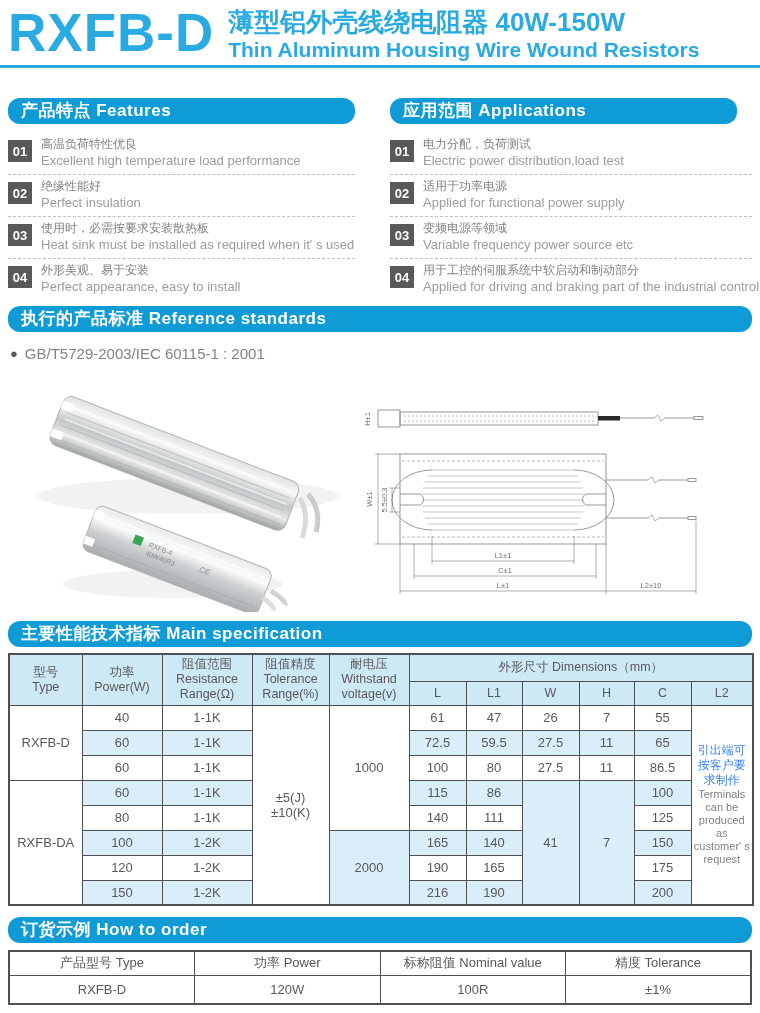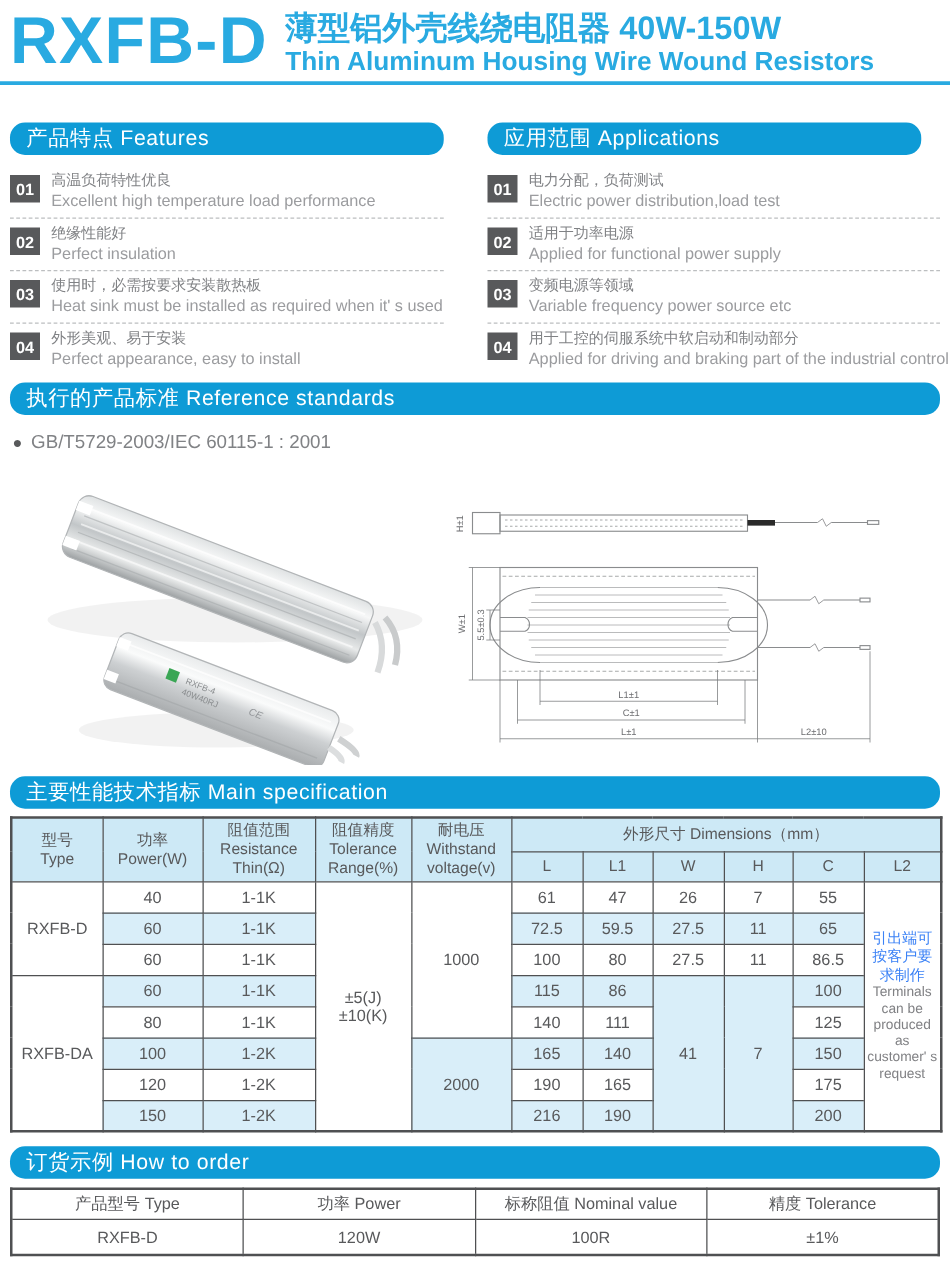--- a/index.html
+++ b/index.html
@@ -10,21 +10,21 @@
   }
   
   .hd{display:flex;align-items:flex-start;padding:4px 10px 0 8px;}
   .hd .model{font-size:53px;font-weight:700;color:#29aae1;letter-spacing:1px;line-height:58px;}
   .hd .titles{margin-left:14px;padding-top:3px;}
   .hd .t-zh{font-size:26px;font-weight:700;color:#29aae1;line-height:30px;}
   .hd .t-en{font-size:21px;color:#29aae1;line-height:26px;font-weight:700;}
   .rule{height:3px;background:#29aae1;margin:2px 0 0 0;}
   
   .bar{
-    background:#0e9bd6;color:#fff;font-size:17px;font-weight:400;
+    background:#0e9bd6;color:#fff;font-size:17px;font-weight:700;
     height:26px;line-height:26px;padding-left:13px;letter-spacing:.5px;border-radius:12px;
   }
   
   .twocol{display:flex;margin:30px 8px 0 8px;}
   .col-l{width:347px;}
   .col-r{width:362px;margin-left:35px;}
   .items{margin-top:9px;}
   .item{display:flex;padding:4px 0 5px 0;}
   .item.dash{border-bottom:1px dashed #bcbec0;}
   .num{
@@ -305,21 +305,21 @@
           <col style="width:62px">
       </colgroup>
       <thead>
         <tr>
           <th rowspan="2">型号
 Type</th>
           <th rowspan="2">功率
 Power(W)</th>
           <th rowspan="2">阻值范围
 Resistance
-Thin(Ω)</th>
+Range(Ω)</th>
           <th rowspan="2">阻值精度
 Tolerance
 Range(%)</th>
           <th rowspan="2">耐电压
 Withstand
 voltage(v)</th>
           <th colspan="6">外形尺寸 Dimensions（mm）</th>
         </tr>
         <tr>
           <th>L</th>

